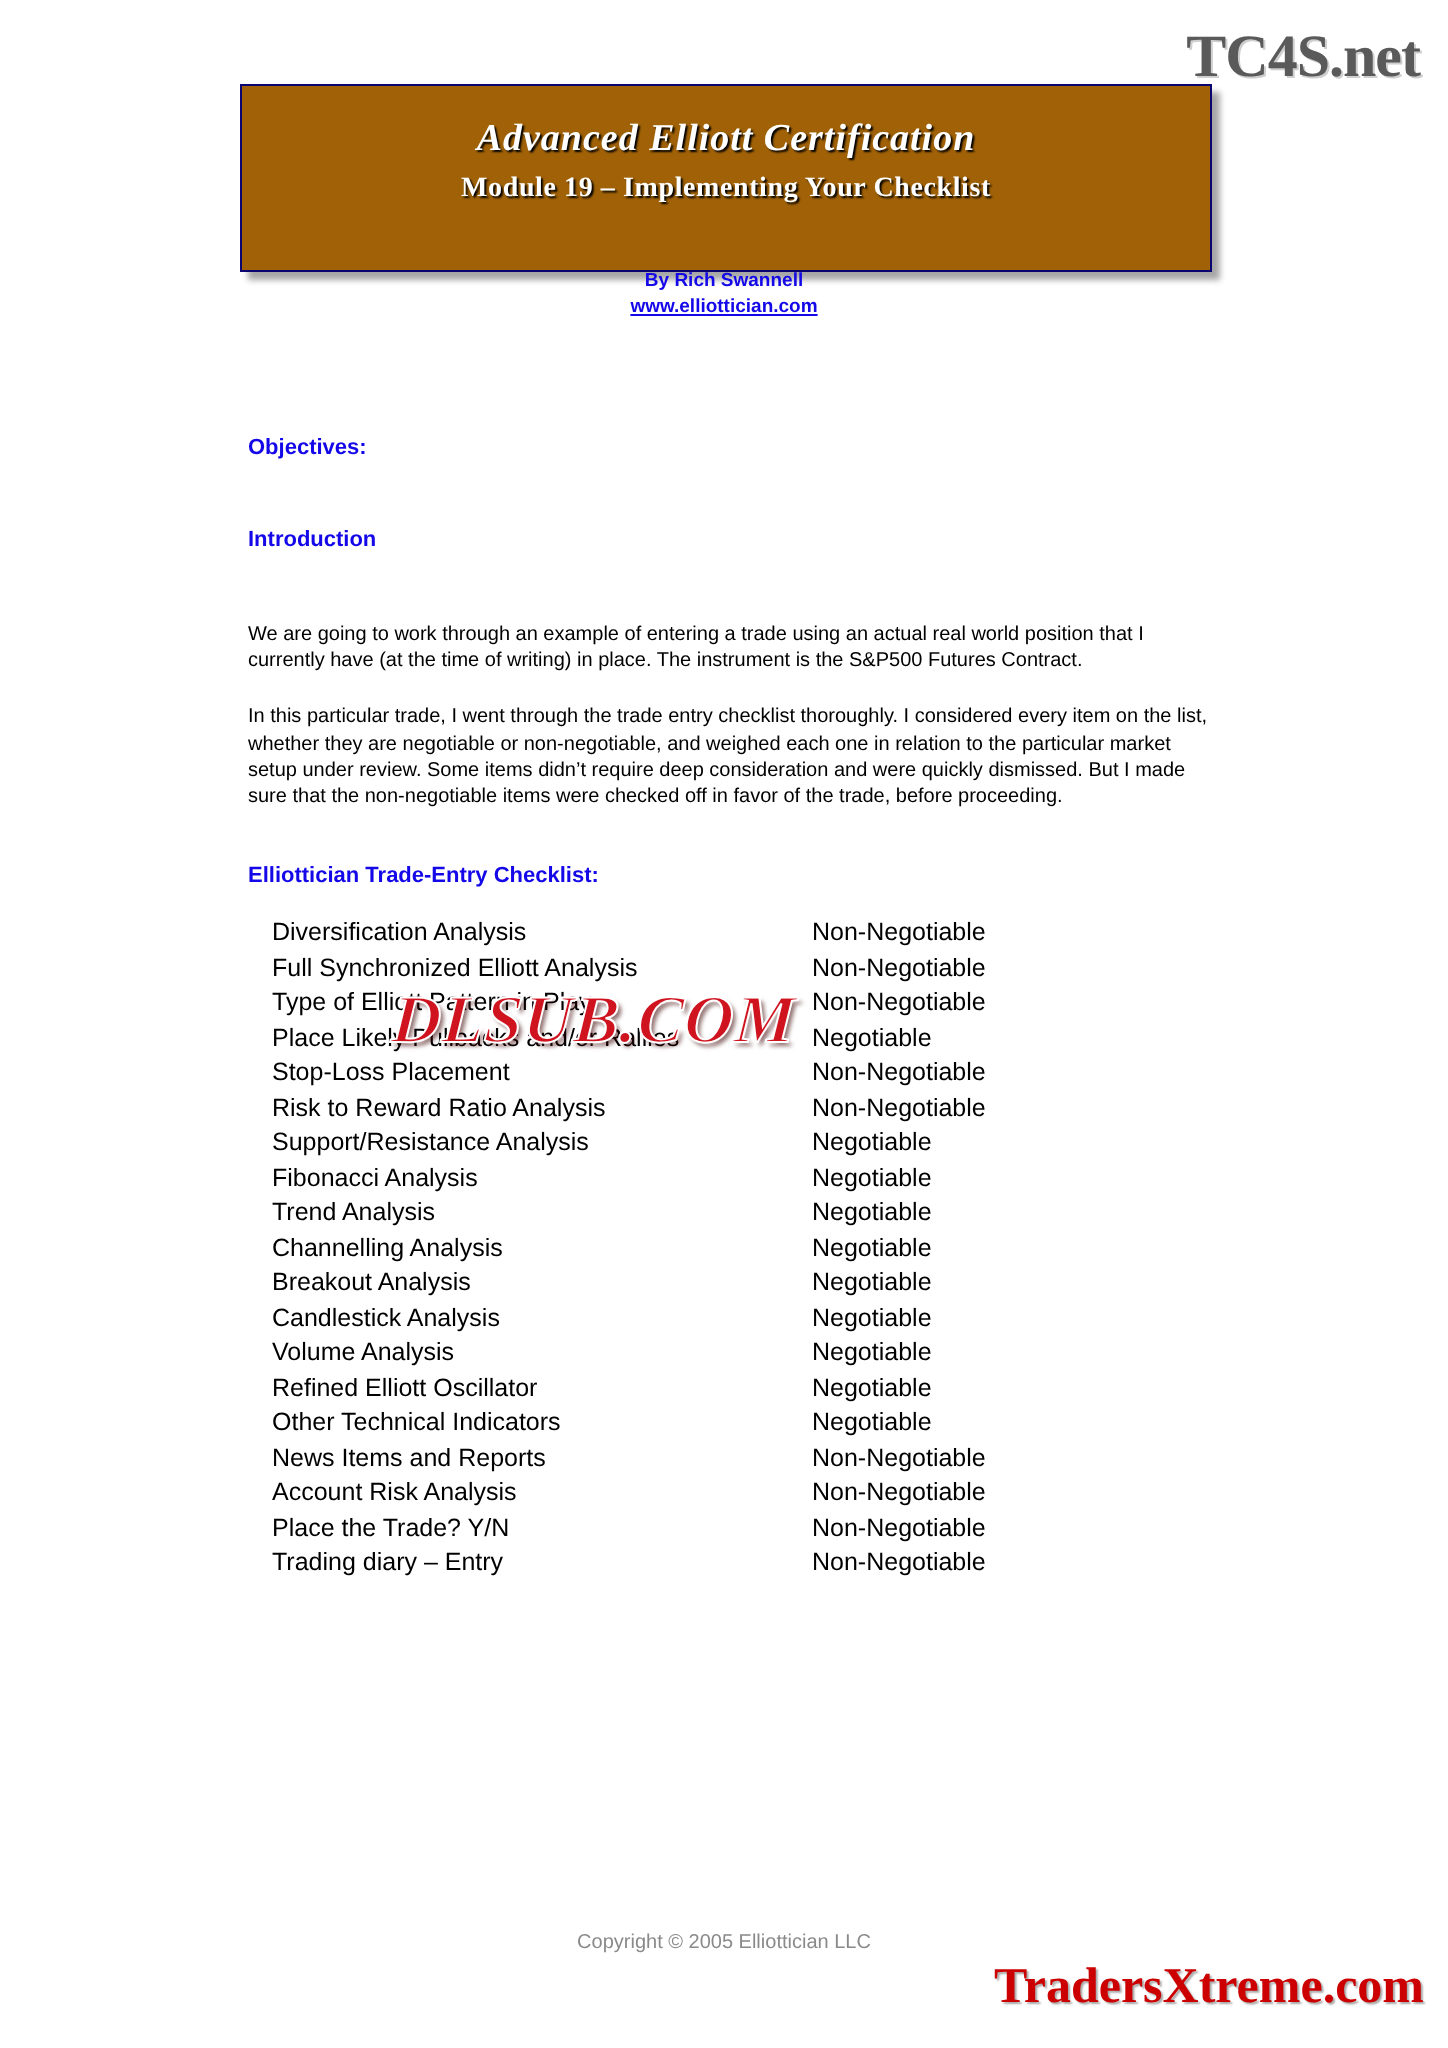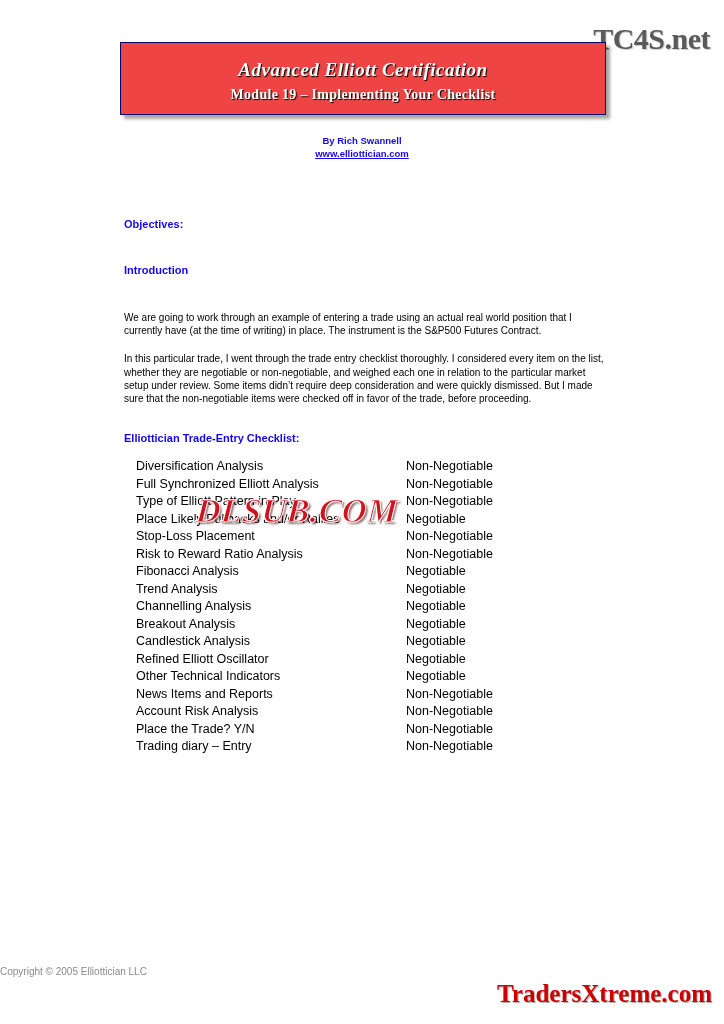--- a/index.html
+++ b/index.html
@@ -11,38 +11,38 @@
     height: 1024px;
     background: #ffffff;
     font-family: "Liberation Sans", sans-serif;
     position: relative;
     overflow: hidden;
   }
 
   
   .tc4s {
     position: absolute;
-    top: 22px;
+    top: 12px;
     right: 14px;
     font-family: "Liberation Serif", serif;
     font-size: 30px;
     font-weight: bold;
     color: #5a5a5a;
     letter-spacing: -0.5px;
     text-shadow: 1px 1px 0 #cfcfcf;
   }
 
   
   .banner {
     position: absolute;
     left: 120px;
     top: 42px;
     width: 486px;
-    height: 73px;
-    background: #ef4444;
+    height: 94px;
+    background: #a16207;
     border: 1px solid #0a0470;
     box-shadow: 4px 4px 3px rgba(0,0,0,0.35);
     text-align: center;
     box-sizing: border-box;
   }
   .banner-title {
     margin-top: 16px;
     font-family: "Liberation Serif", serif;
     font-style: italic;
     font-weight: bold;
@@ -142,20 +142,21 @@
     text-shadow: 2px 2px 2px rgba(60,0,0,0.55);
     transform: skewX(-4deg);
   }
 
   
   .copyright {
     position: absolute;
     left: 0;
     top: 966px;
     width: 724px;
+    text-align: center;
     font-size: 10px;
     color: #8a8a8a;
   }
   .traders {
     position: absolute;
     right: 12px;
     bottom: 16px;
     font-family: "Liberation Serif", serif;
     font-weight: bold;
     font-size: 25px;
@@ -213,37 +214,45 @@
         </tr>
       <tr>
           <td class="item">Stop-Loss Placement</td>
           <td>Non-Negotiable</td>
         </tr>
       <tr>
           <td class="item">Risk to Reward Ratio Analysis</td>
           <td>Non-Negotiable</td>
         </tr>
       <tr>
+          <td class="item">Support/Resistance Analysis</td>
+          <td>Negotiable</td>
+        </tr>
+      <tr>
           <td class="item">Fibonacci Analysis</td>
           <td>Negotiable</td>
         </tr>
       <tr>
           <td class="item">Trend Analysis</td>
           <td>Negotiable</td>
         </tr>
       <tr>
           <td class="item">Channelling Analysis</td>
           <td>Negotiable</td>
         </tr>
       <tr>
           <td class="item">Breakout Analysis</td>
           <td>Negotiable</td>
         </tr>
       <tr>
           <td class="item">Candlestick Analysis</td>
+          <td>Negotiable</td>
+        </tr>
+      <tr>
+          <td class="item">Volume Analysis</td>
           <td>Negotiable</td>
         </tr>
       <tr>
           <td class="item">Refined Elliott Oscillator</td>
           <td>Negotiable</td>
         </tr>
       <tr>
           <td class="item">Other Technical Indicators</td>
           <td>Negotiable</td>
         </tr>

